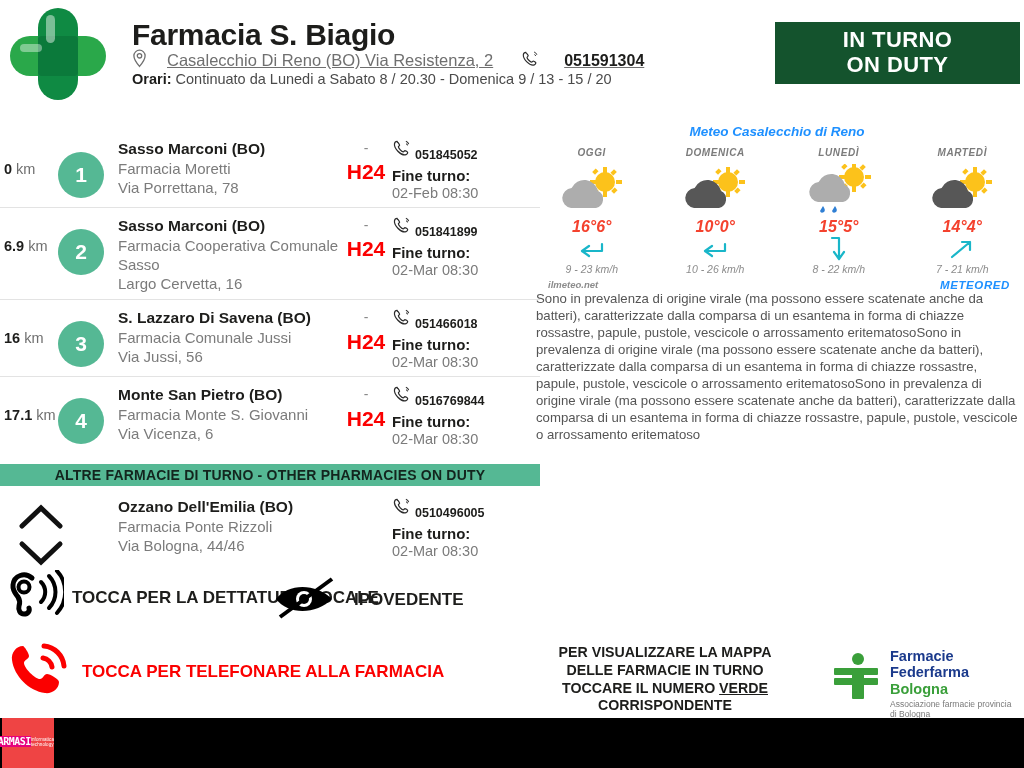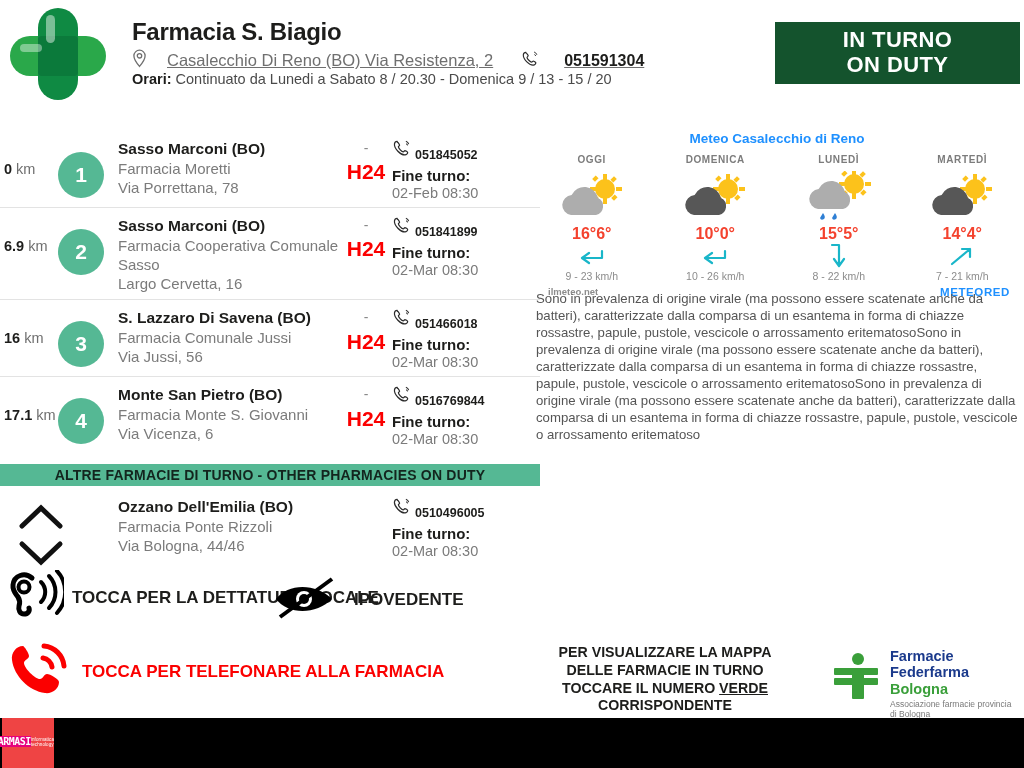--- a/index.html
+++ b/index.html
@@ -30,21 +30,21 @@
     left:38px; top:9px; width:9px; height:28px; border-radius:6px;
     background:rgba(255,255,255,.45);
   }
   .logo-cross .gloss2 {
     left:12px; top:38px; width:22px; height:8px; border-radius:6px;
     background:rgba(255,255,255,.40);
   }
 
   .ph-title {
     position:absolute; left:132px; top:18px;
-    font-size:24px; font-weight:bold; color:#1d1d1b; letter-spacing:-.3px;
+    font-size:30px; font-weight:bold; color:#1d1d1b; letter-spacing:-.3px;
   }
   .ph-addr {
     position:absolute; left:132px; top:49px;
     font-size:16.5px; color:#6f6f6f; white-space:nowrap;
     display:flex; align-items:center; gap:20px;text-decoration:underline;
   }
   .ph-addr .tel-num { color:#1d1d1b; font-weight:bold; font-size:16px; margin-left:5px; }
   .ph-hours {
     position:absolute; left:132px; top:71px;
     font-size:14.5px; color:#4a4a4a; white-space:nowrap;
@@ -105,21 +105,21 @@
     overflow:hidden;
   }
   .plist2 .prow { border-bottom:none; padding-top:0; }
   .plist2 .p-dist { padding-top:0; }
   .scroll-chevrons {
     position:absolute; left:14px; top:500px; width:54px; height:66px;
     pointer-events:none;
   }
 
   
-  .weather { position:absolute; left:530px; top:129px; width:494px; height:172px; }
+  .weather { position:absolute; left:530px; top:122px; width:494px; height:172px;font-style:italic; }
   .wx-title {
     text-align:center; color:#1e90ff; font-size:13.5px; font-weight:bold;
     margin-top:2px;
   }
   .wx-days { display:flex; margin-top:8px; }
   .wx-day { flex:1 1 0; text-align:center; }
   .wx-dayname { font-size:10px; font-weight:bold; color:#7c7c7c; letter-spacing:.6px; }
   .wx-icon { height:52px; margin-top:6px; display:flex; align-items:center; justify-content:center; }
   .wx-temp { font-size:16px; font-weight:bold; color:#f4422e; margin-top:2px; }
   .wx-arrow { height:26px; display:flex; align-items:center; justify-content:center; }

